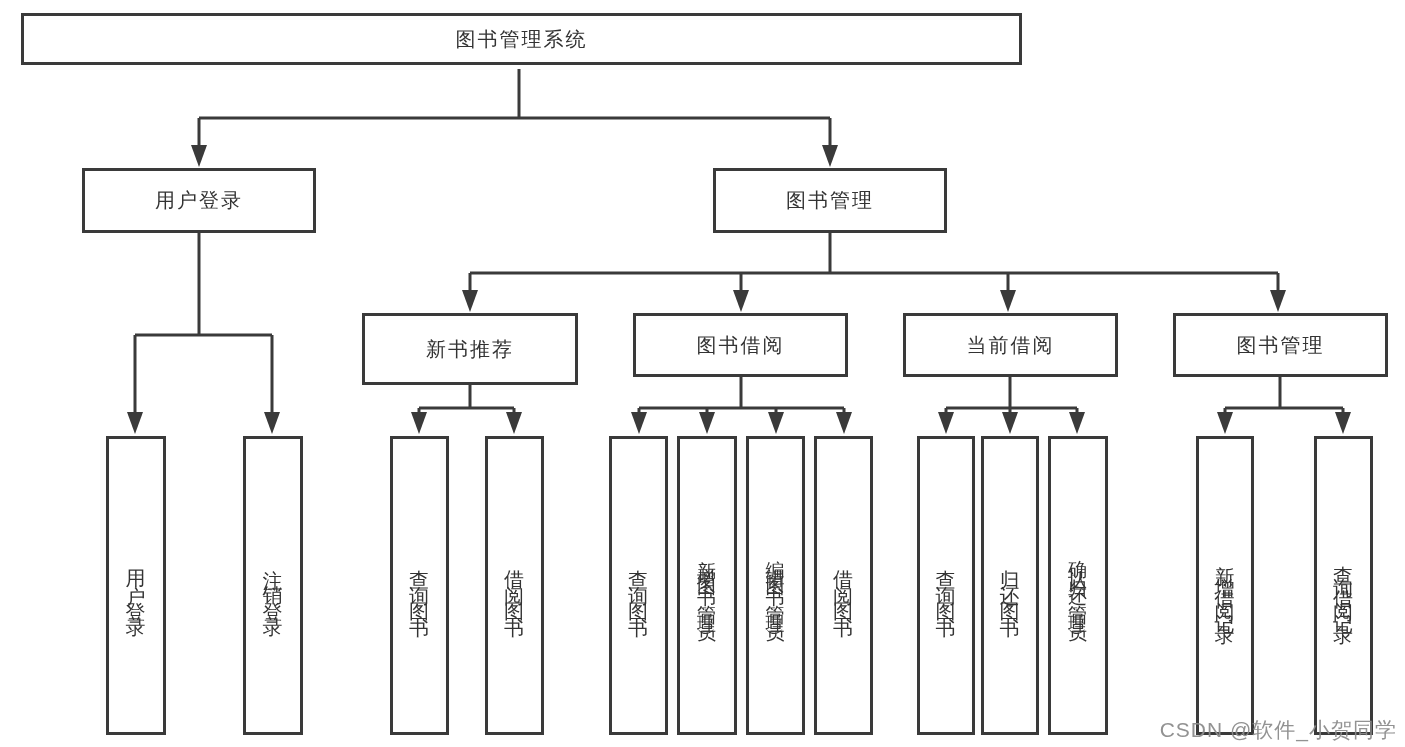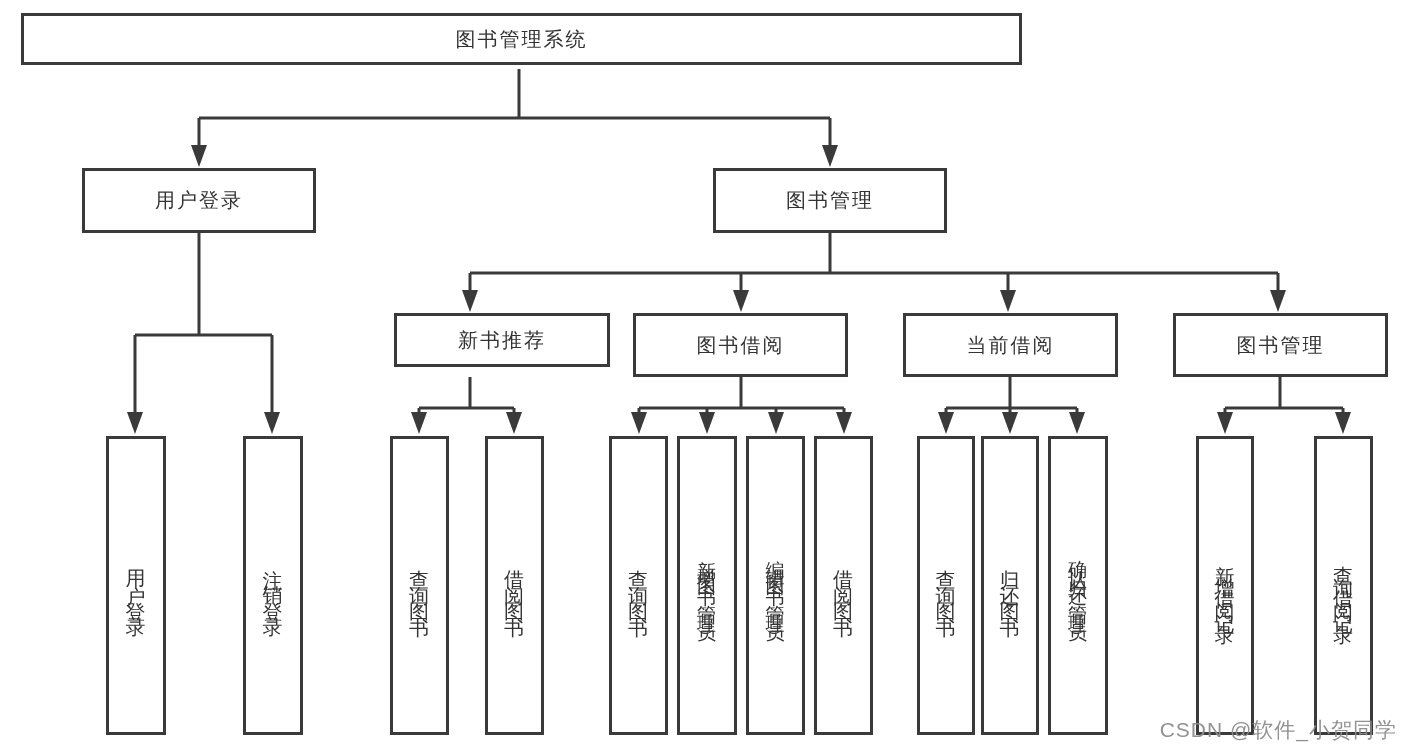--- a/index.html
+++ b/index.html
@@ -18,21 +18,21 @@
     letter-spacing:16px;line-height:1;
   }
   .leaf.len6{letter-spacing:12px;}
   .leaf.len9{letter-spacing:9px;font-size:19px;}
   
   .n-root{left:21px;top:13px;width:1001px;height:52px;}
   
   .n-userlogin{left:82px;top:168px;width:234px;height:65px;}
   .n-bookmgmt{left:713px;top:168px;width:234px;height:65px;}
   
-  .n-newbook{left:362px;top:313px;width:216px;height:54px;margin-left:32px;}
+  .n-newbook{left:362px;top:313px;width:216px;height:72px;}
   .n-borrow{left:633px;top:313px;width:215px;height:64px;}
   .n-current{left:903px;top:313px;width:215px;height:64px;}
   .n-records{left:1173px;top:313px;width:215px;height:64px;}
   
   .lf{top:436px;height:299px;}
   .lf1a{left:106px;width:60px;}
   .lf1b{left:243px;width:60px;}
   .lf2a{left:390px;width:59px;}
   .lf2b{left:485px;width:59px;}
   .lf3a{left:609px;width:59px;}

